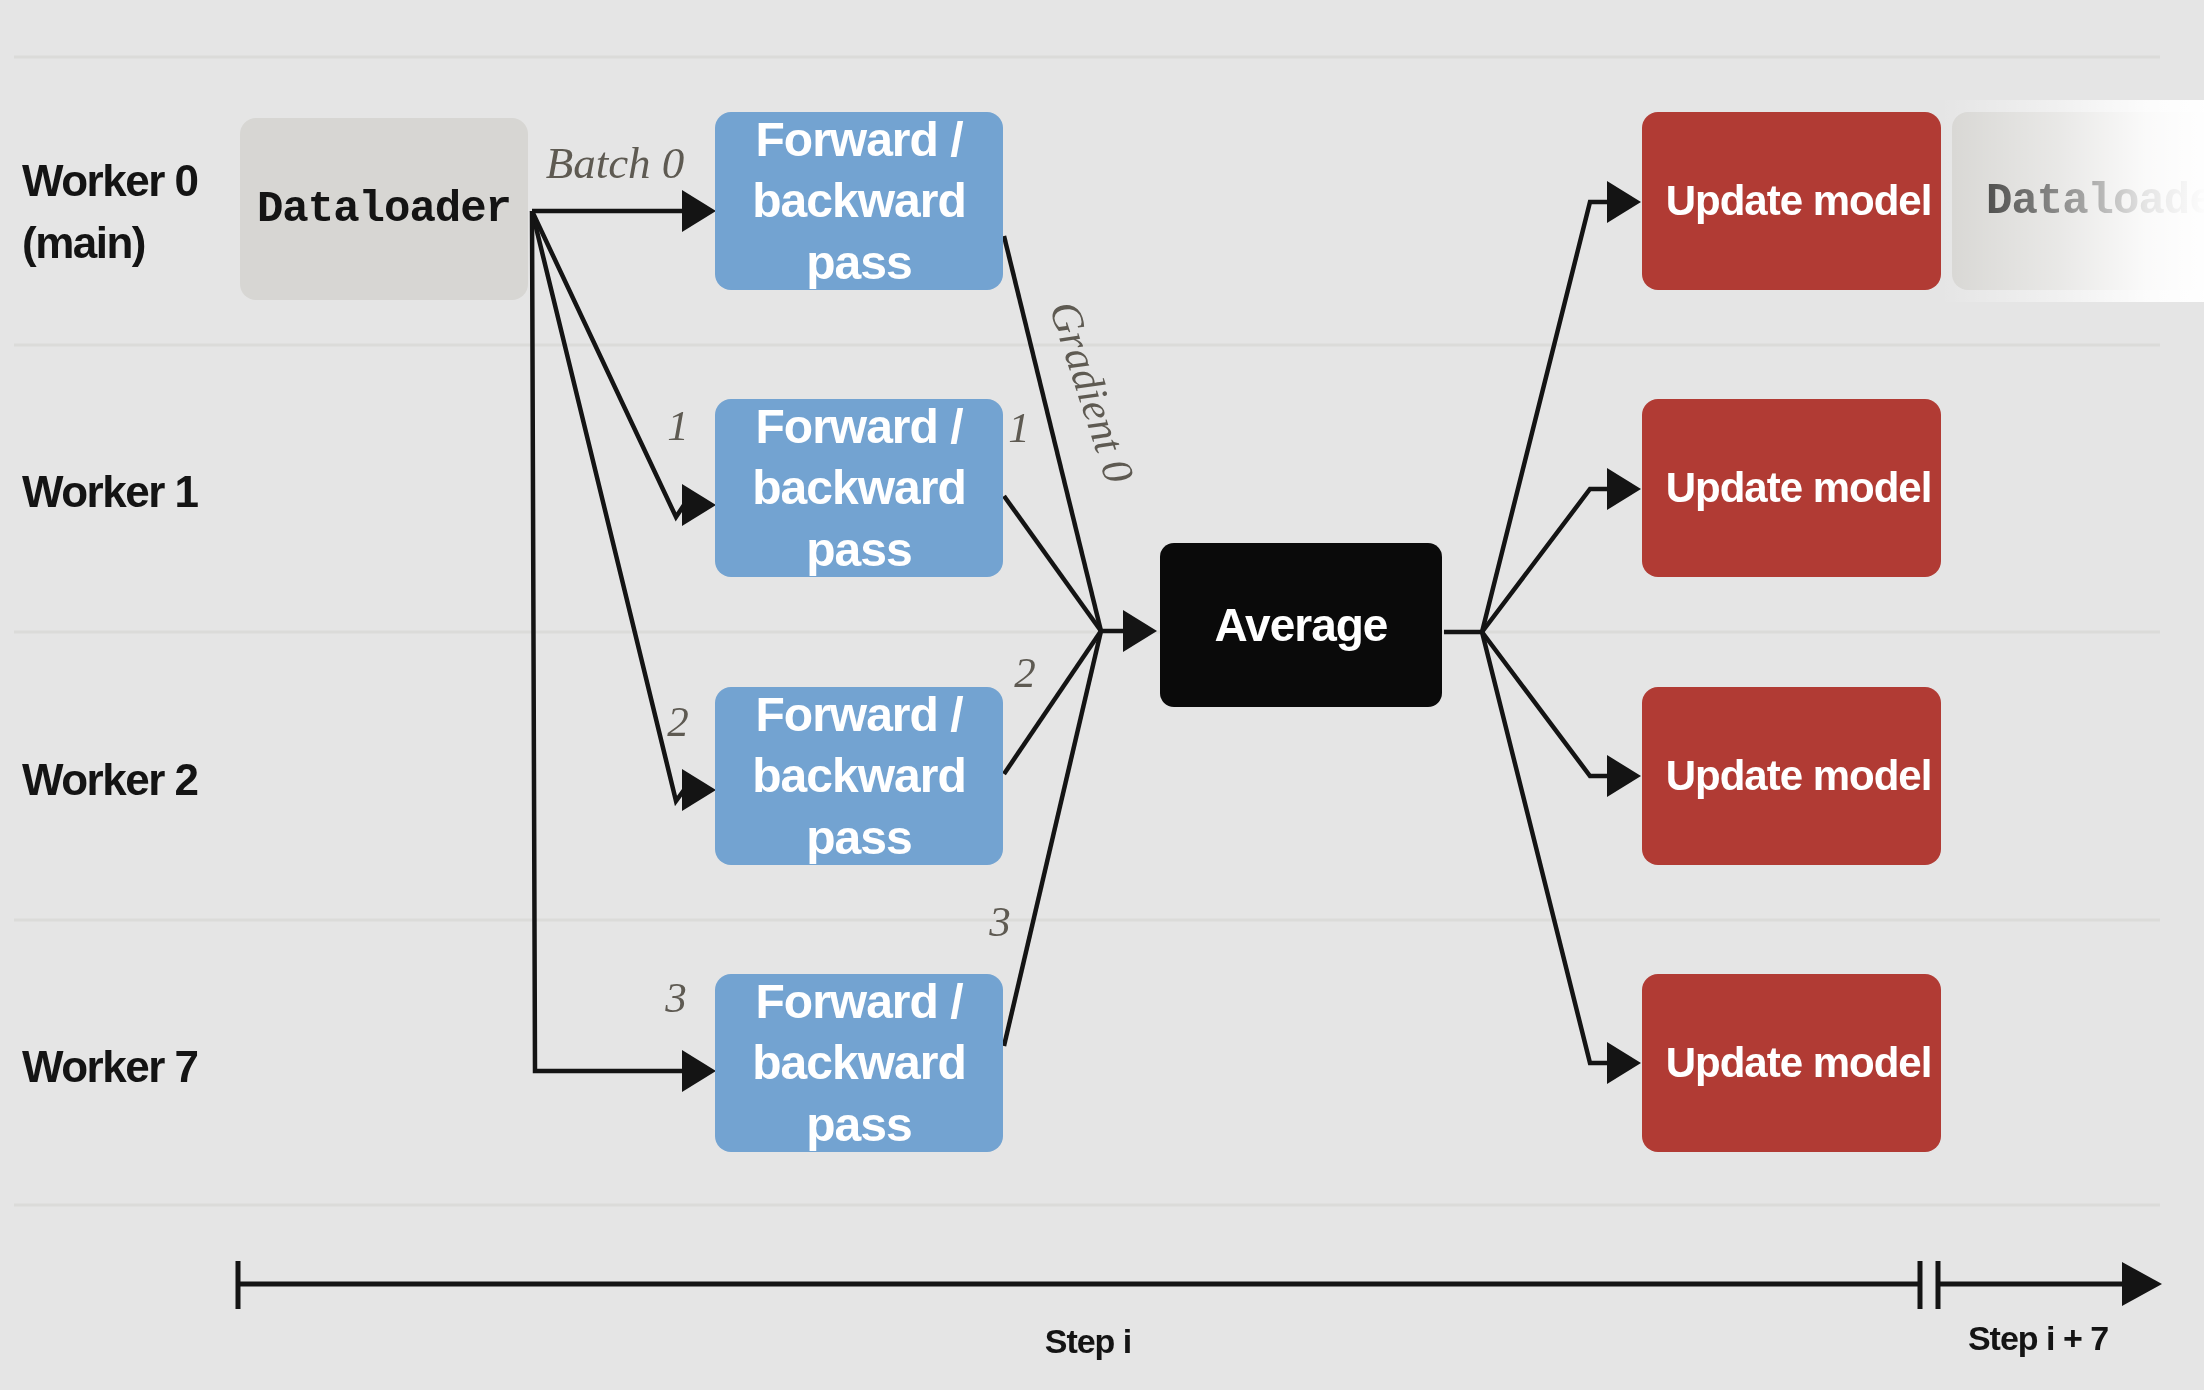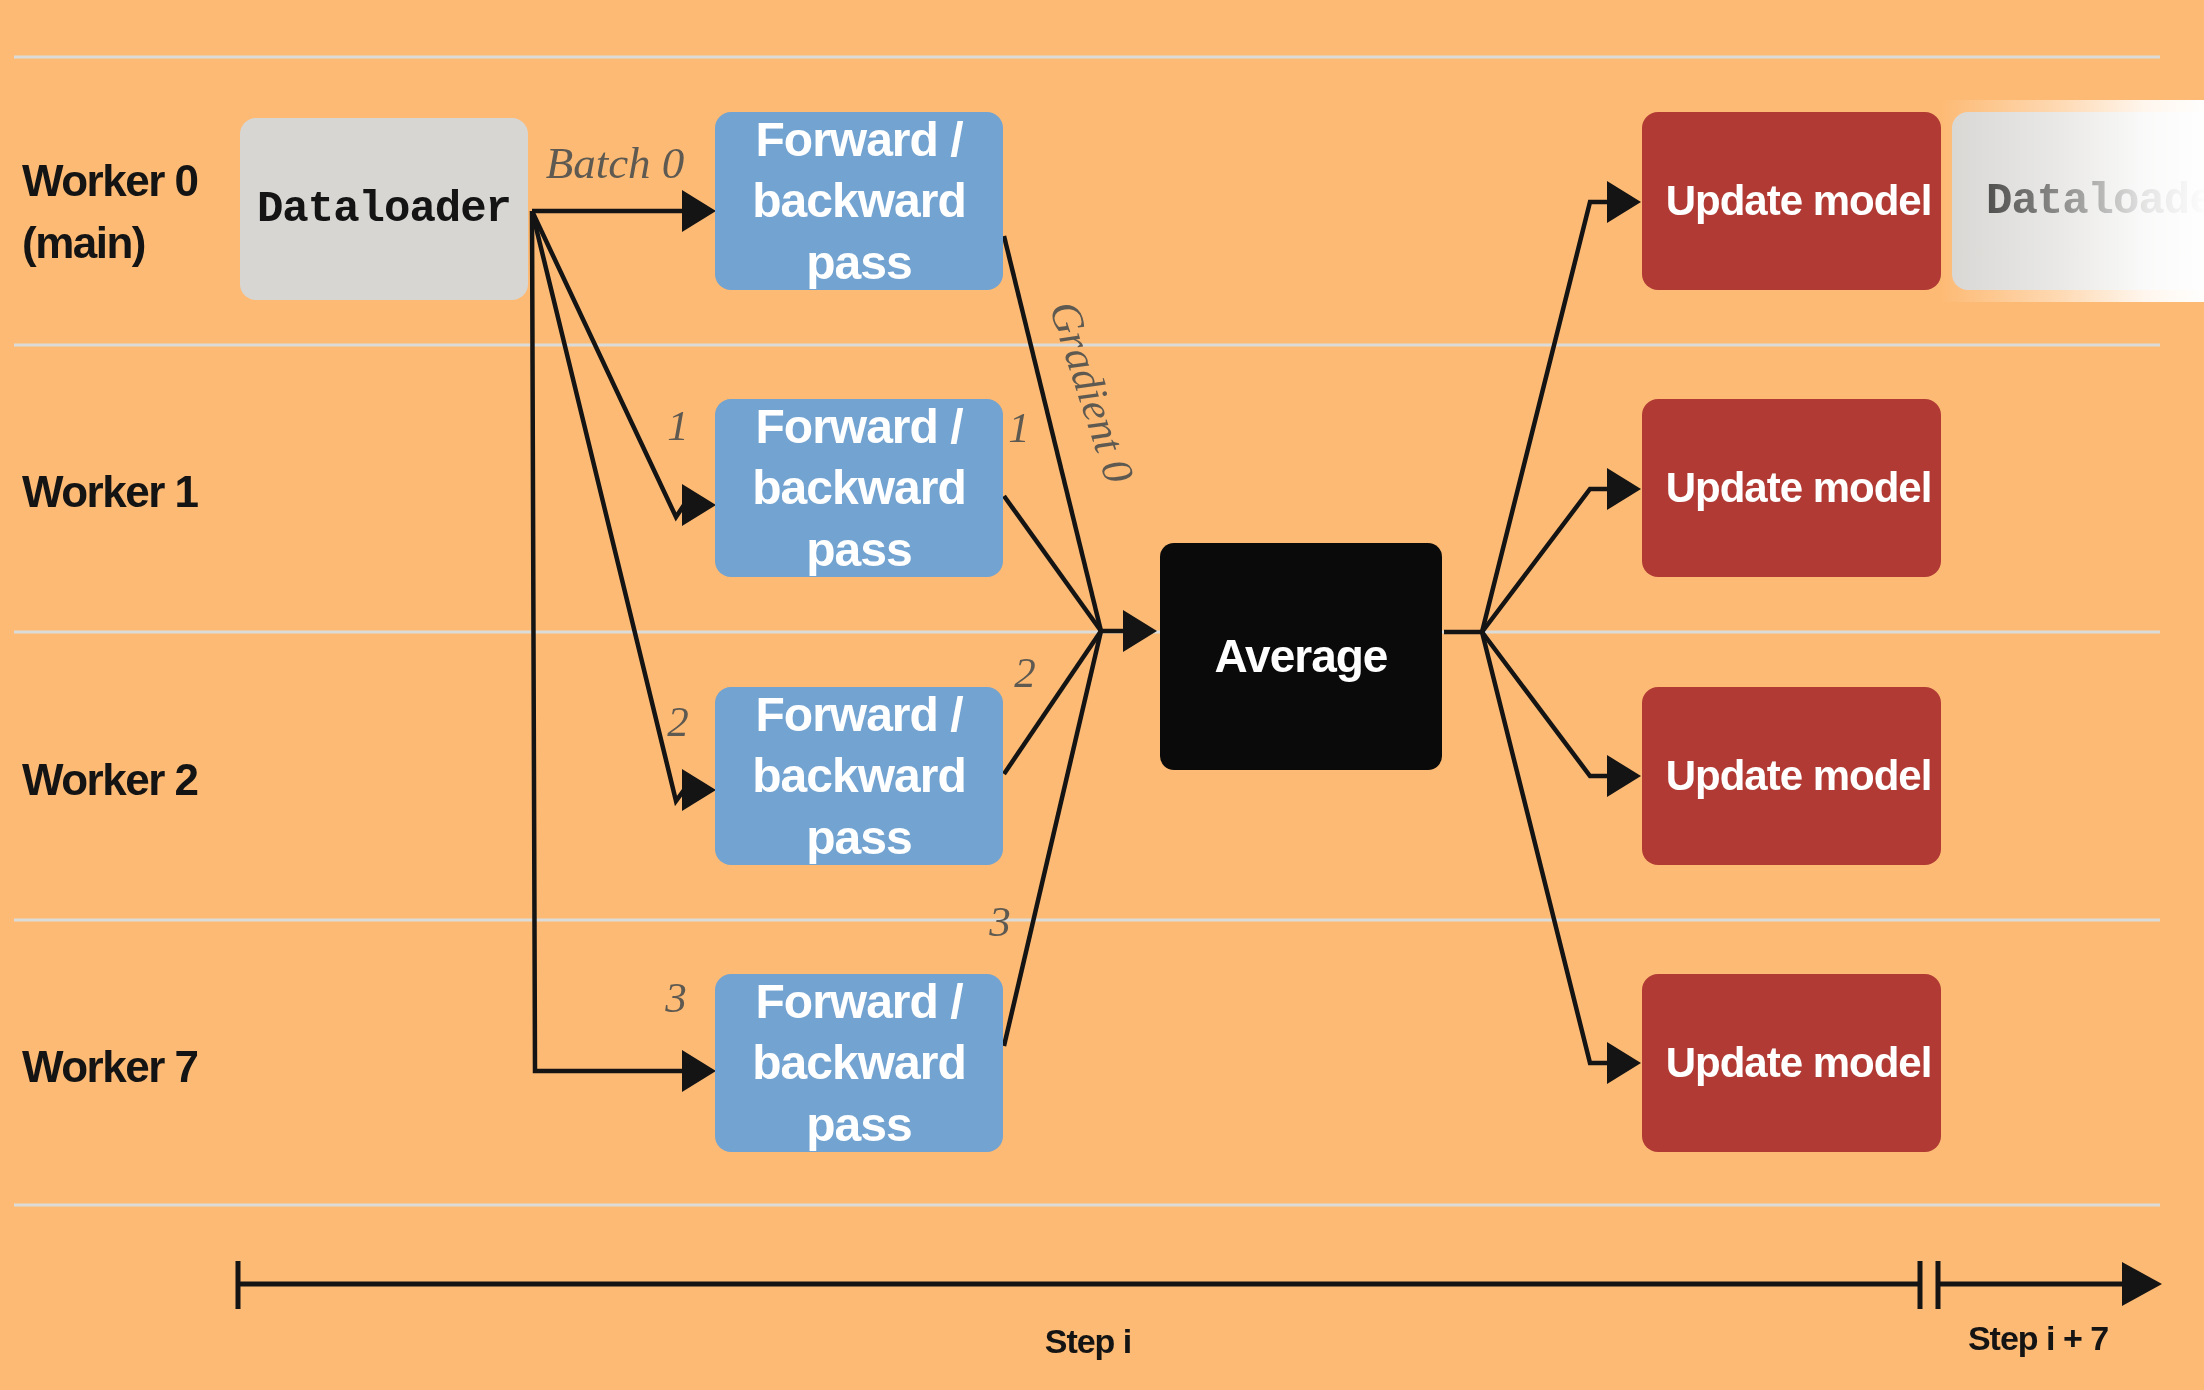--- a/index.html
+++ b/index.html
@@ -1,20 +1,20 @@
 <!DOCTYPE html>
 <html style="--blue: #73A3D1; --red: #B13B34; --black-box: #0A0A0A; --gray-box: #D7D6D3; --divider: #DBDBD9; --line: #141414; --label-gray: #5E5A52; --text-dark: #141414;"><head>
 <meta charset="utf-8">
 <style>
   html,body{margin:0;padding:0;background:#ffffff;}
   .stage{
     position:relative;
     width:2204px;height:1390px;
     overflow:hidden;
-    background:#fdba74;
+    background:#e5e5e5;
     font-family:"Liberation Sans",sans-serif;
   }
   svg.layer{position:absolute;left:0;top:0;}
   .divider{stroke:var(--divider);stroke-width:3;}
   .conn{stroke:var(--line);stroke-width:4.5;fill:none;stroke-linejoin:miter;}
   .tl{stroke:var(--line);stroke-width:5;fill:none;}
   .ah{fill:var(--line);stroke:none;}
 
   .box{
     position:absolute;
@@ -136,21 +136,21 @@
   </div>
   <div class="box box-blue fb" style="top:687px">
     <div>Forward /</div>
     <div>backward pass</div>
   </div>
   <div class="box box-blue fb" style="top:974px">
     <div>Forward /</div>
     <div>backward pass</div>
   </div>
 
-  <div class="box box-black" style="left:1160px;top:543px;width:282px;height:227px">Average</div>
+  <div class="box box-black" style="left:1160px;top:543px;width:282px;height:164px">Average</div>
 
   <div class="box box-red upd" style="top:112px">Update model</div>
   <div class="box box-red upd" style="top:399px">Update model</div>
   <div class="box box-red upd" style="top:687px">Update model</div>
   <div class="box box-red upd" style="top:974px">Update model</div>
 
   <div class="fadewrap">
     <div class="box box-gray dl2" style="left:12px;top:12px">Dataloader</div>
     <div class="fade"></div>
   </div>

